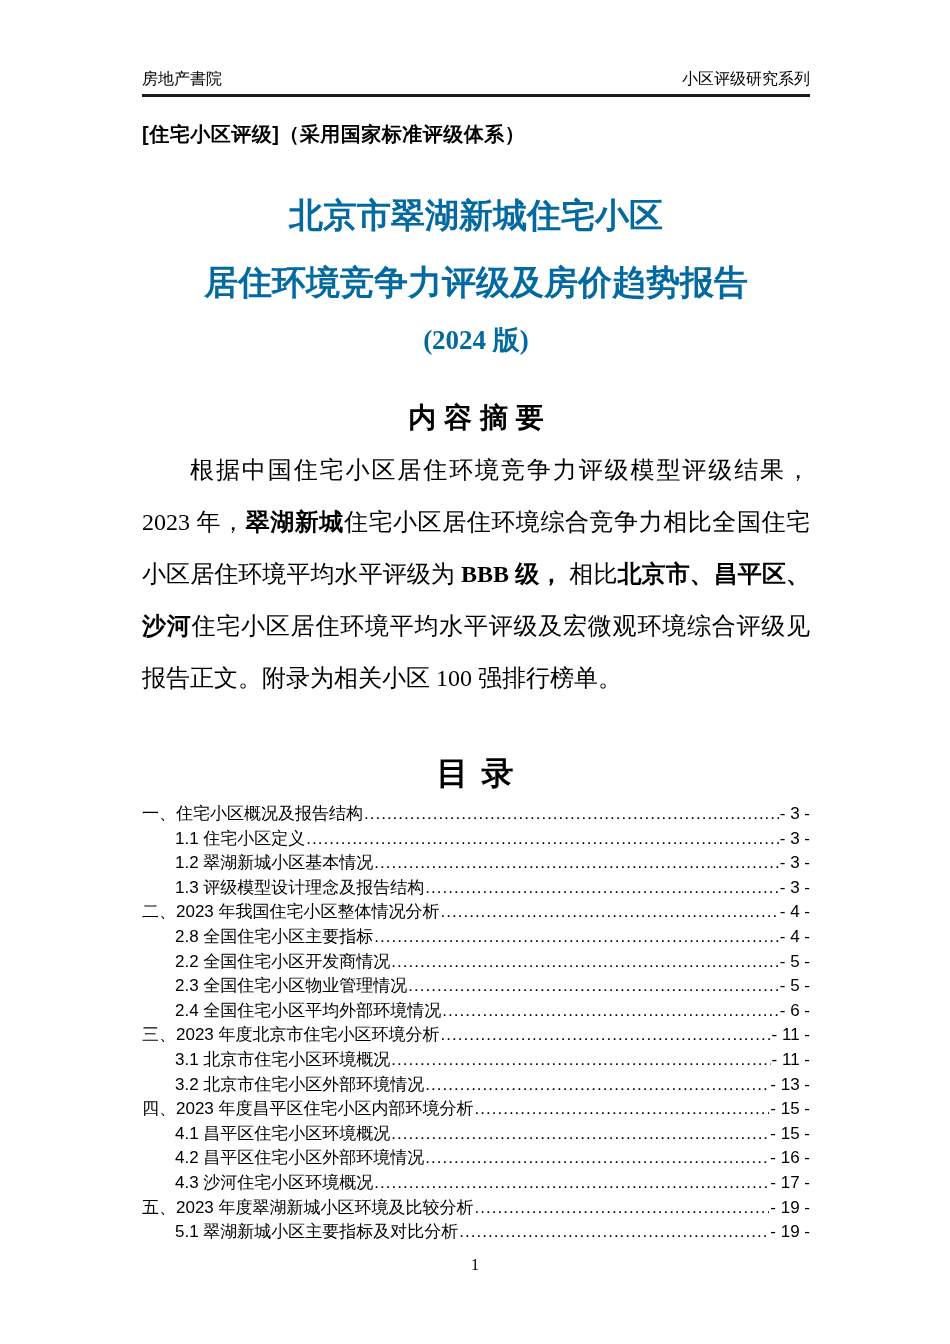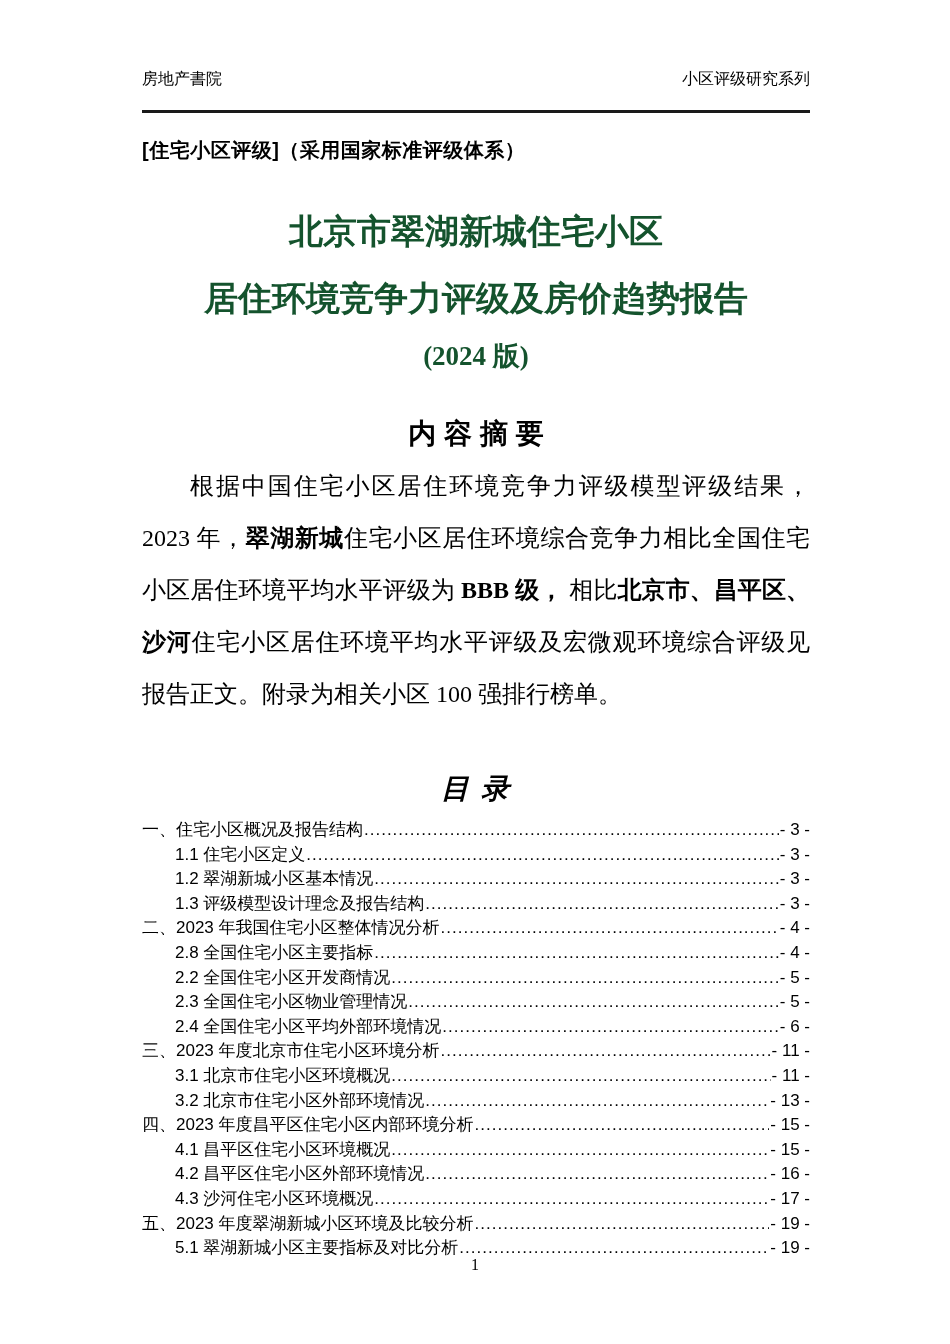--- a/index.html
+++ b/index.html
@@ -16,21 +16,21 @@
     padding: 68px 140px 0 142px;
     position: relative;
   }
   
   .hdr-row {
     display: flex;
     justify-content: space-between;
     align-items: flex-end;
     font-size: 16px;
     line-height: 22px;
-    padding-bottom: 20px;
+    padding-bottom: 4px;
     border-bottom: 3px solid #1a1a1a;
   }
   
   .subheader {
     margin-top: 24px;
     font-size: 20px;
     font-weight: 700;
     letter-spacing: 0.5px;
   }
   
@@ -63,25 +63,24 @@
     font-size: 24px;
     line-height: 52px;
     text-align: justify;
     text-indent: 2em;
   }
   .abstract-para .seg-bold { font-weight: 700; }
   
   .toc-heading {
     margin-top: 52px;
     text-align: center;
-    font-size: 28px;
+    font-size: 32px;
     line-height: 34px;
     font-weight: 700;
     letter-spacing: 2px;
-    font-style: italic;
   }
   .toc {
     margin-top: 12px;
     font-size: 17px;
   }
   .toc-row {
     display: flex;
     align-items: baseline;
     line-height: 24.6px;
     white-space: nowrap;
@@ -115,21 +114,21 @@
 
 <div class="page">
 
   <div class="hdr-row">
     <span>房地产書院</span>
     <span>小区评级研究系列</span>
   </div>
 
   <div class="subheader">[住宅小区评级]（采用国家标准评级体系）</div>
 
-  <div class="title-block" style="color: #14532d;">
+  <div class="title-block" style="color: #0369a1;">
     <div class="title-line first">北京市翠湖新城住宅小区</div>
     <div class="title-line">居住环境竞争力评级及房价趋势报告</div>
     <div class="edition-line">(2024 版)</div>
   </div>
 
   <div class="abstract-heading">内 容 摘 要</div>
 
   <p class="abstract-para" id="abstract-para"><span>根据中国住宅小区居住环境竞争力评级模型评级结果，2023 年，</span><span class="seg-bold">翠湖新城</span><span>住宅小区居住环境综合竞争力相比全国住宅小区居住环境平均水平评级为 </span><span class="seg-bold">BBB 级，</span><span> 相比</span><span class="seg-bold">北京市、昌平区、沙河</span><span>住宅小区居住环境平均水平评级及宏微观环境综合评级见报告正文。附录为相关小区 100 强排行榜单。</span></p>
 
   <div class="toc-heading">目 录</div>

